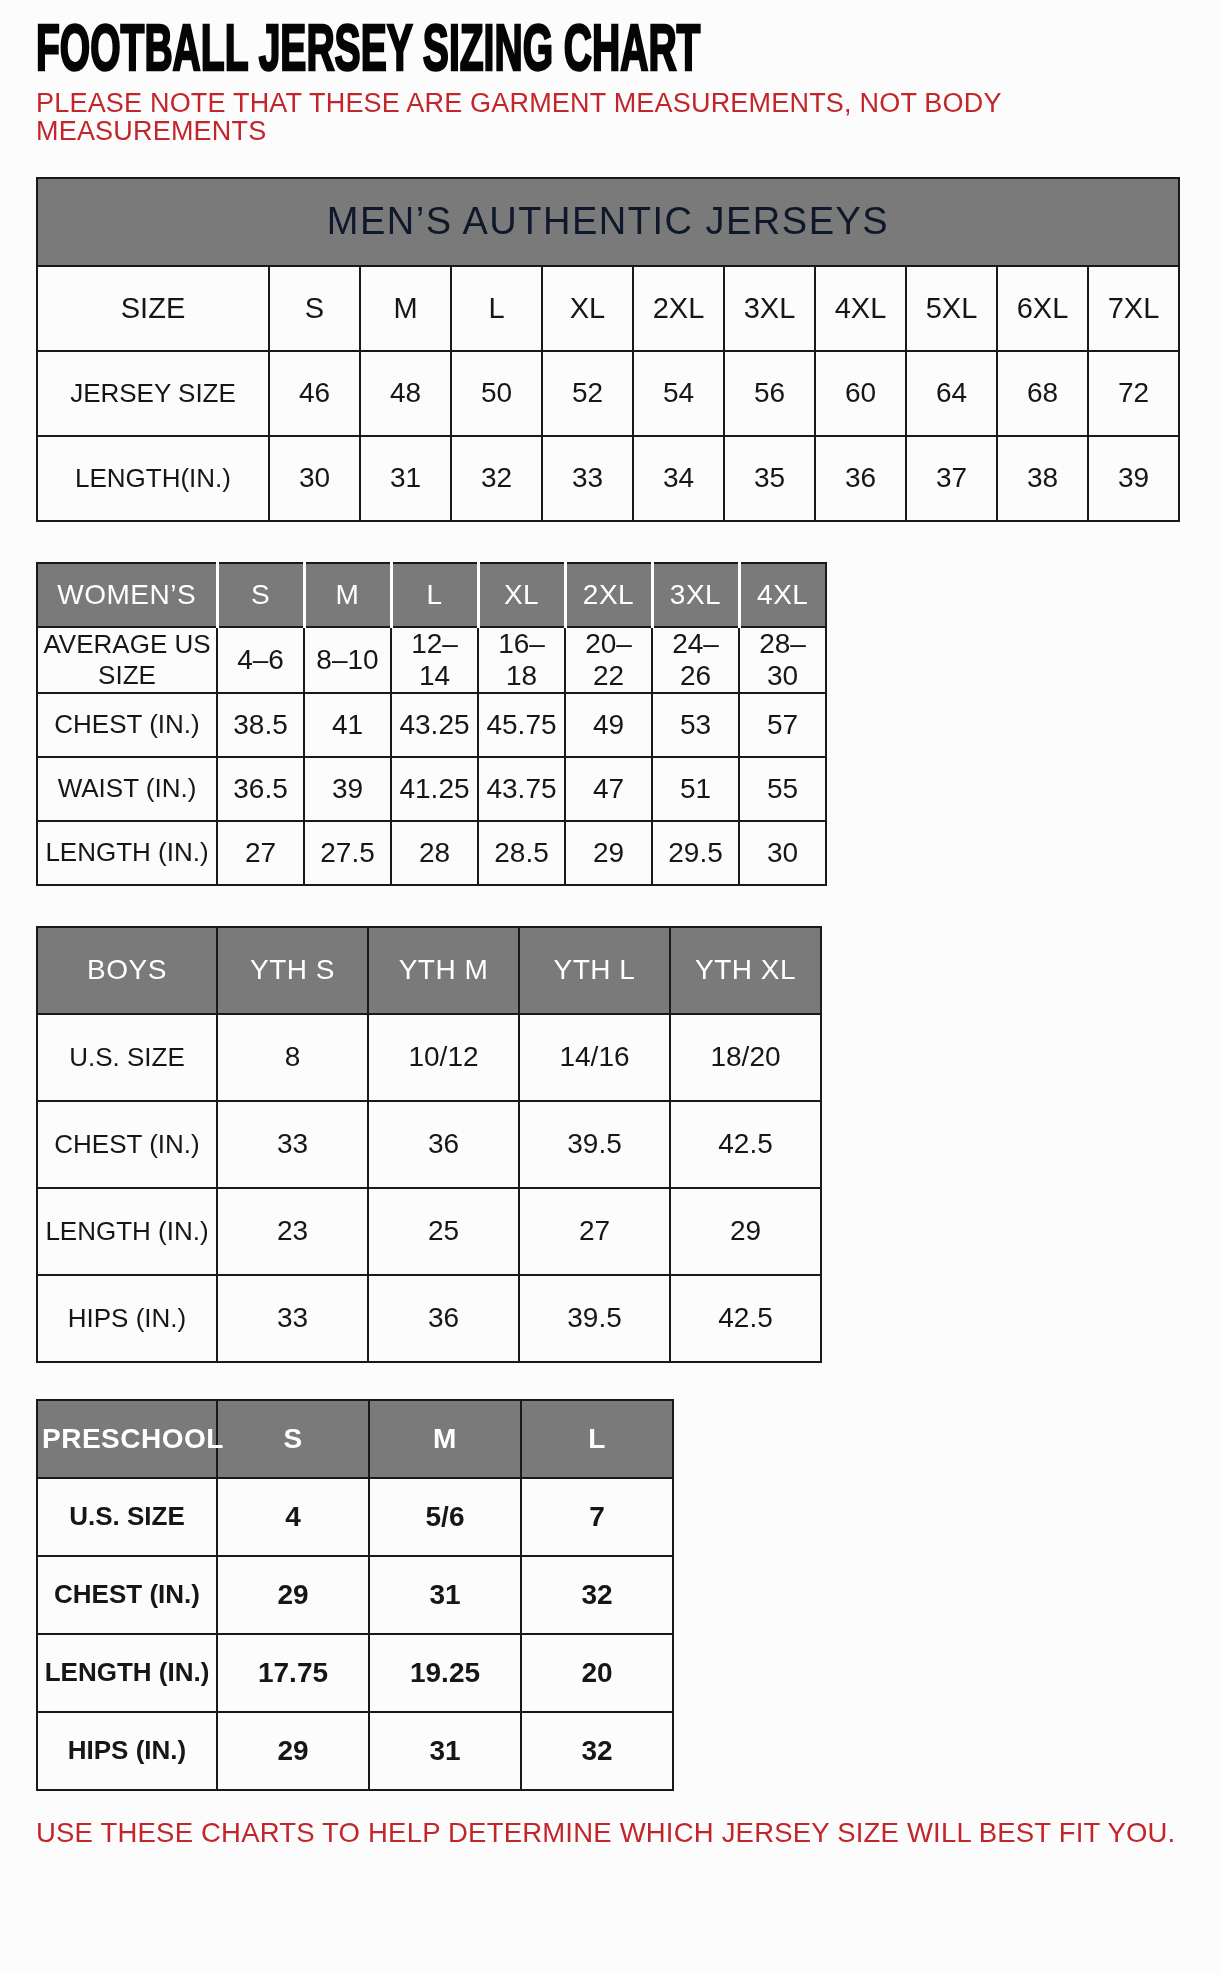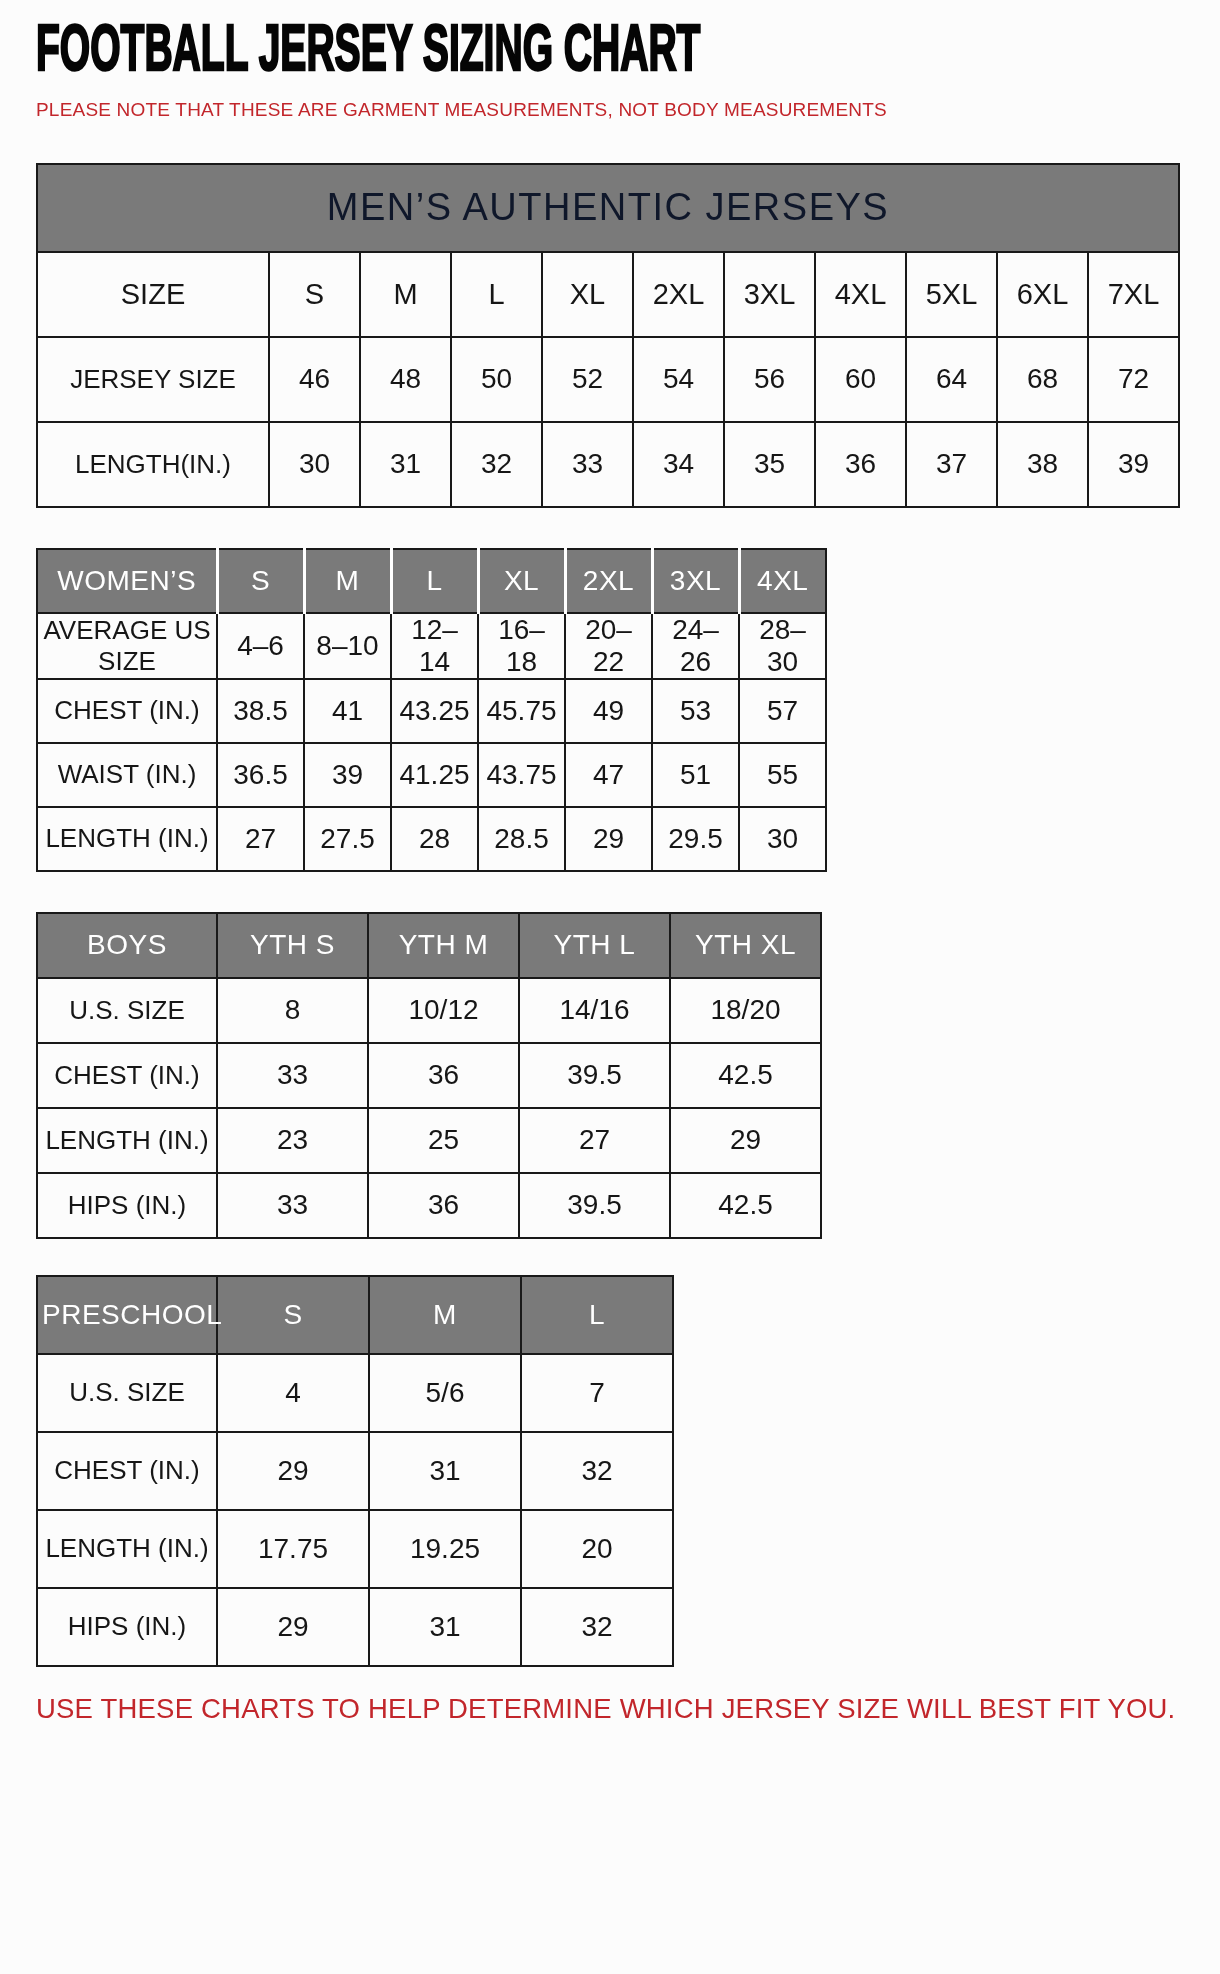--- a/index.html
+++ b/index.html
@@ -26,22 +26,22 @@
     color: #050505;
     letter-spacing: 0px;
     -webkit-text-stroke: 2.5px #050505;
     transform: scaleX(0.61);
     transform-origin: 0 50%;
     white-space: nowrap;
     margin-bottom: 10px;
   }
   .subtitle {
     color: var(--red);
-    font-size: 19px;
-    line-height: 42px;
+    font-size: 27px;
+    line-height: 28px;
     max-width: 995px;
     letter-spacing: 0.2px;
     margin-bottom: 32px;
   }
   table {
     border-collapse: collapse;
     table-layout: fixed;
   }
   td {
     border: 2px solid #191919;
@@ -70,22 +70,22 @@
     font-size: 38px;
     letter-spacing: 1.5px;
     border: 2px solid #191919;
   }
   
   table.womens tr.hdr td + td { border-left: 3px solid #ffffff; }
 
   table.mens tr { height: 85px; }
   table.mens tr.banner-row { height: 88px; }
   table.womens tr { height: 64px; }
-  table.boys tr { height: 65px; }
-  table.preschool tr { height: 78px; }
+  table.boys tr { height: 87px; }
+  table.preschool tr { height: 78px; font-weight: bold; }
 
   table.mens { width: 1142px; margin-bottom: 40px; }
   table.womens { width: 789px; margin-bottom: 40px; }
   table.boys { width: 784px; margin-bottom: 36px; }
   table.preschool { width: 636px; }
 
   .footer {
     color: var(--red);
     font-size: 27.5px;
     letter-spacing: 0.2px;

